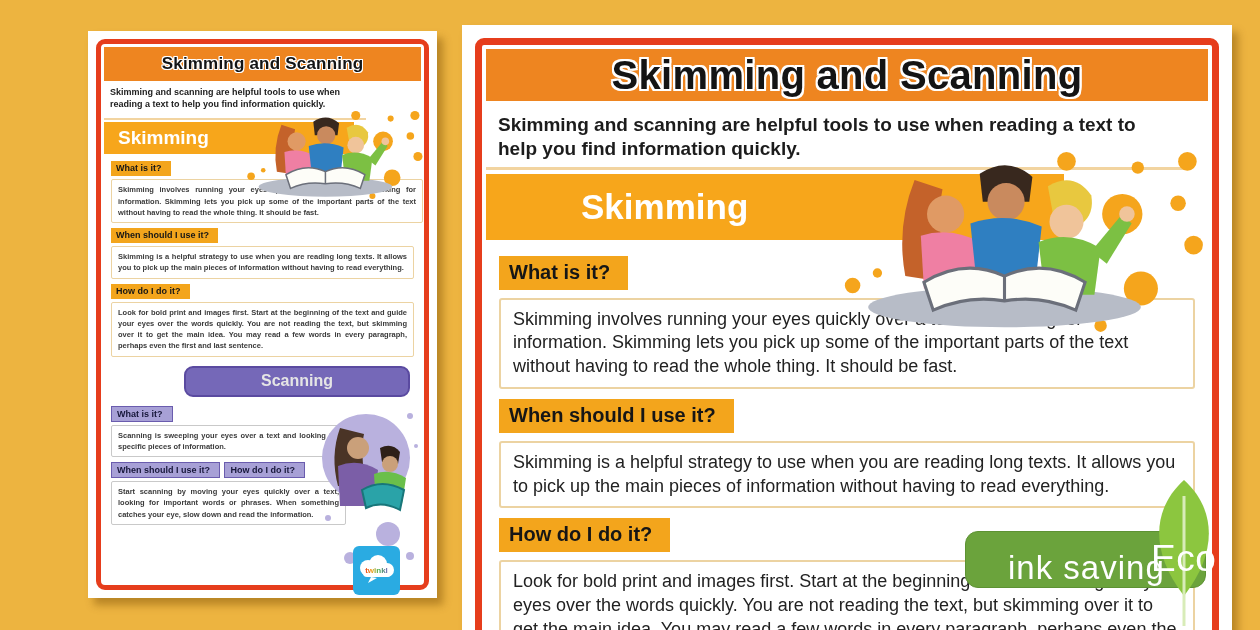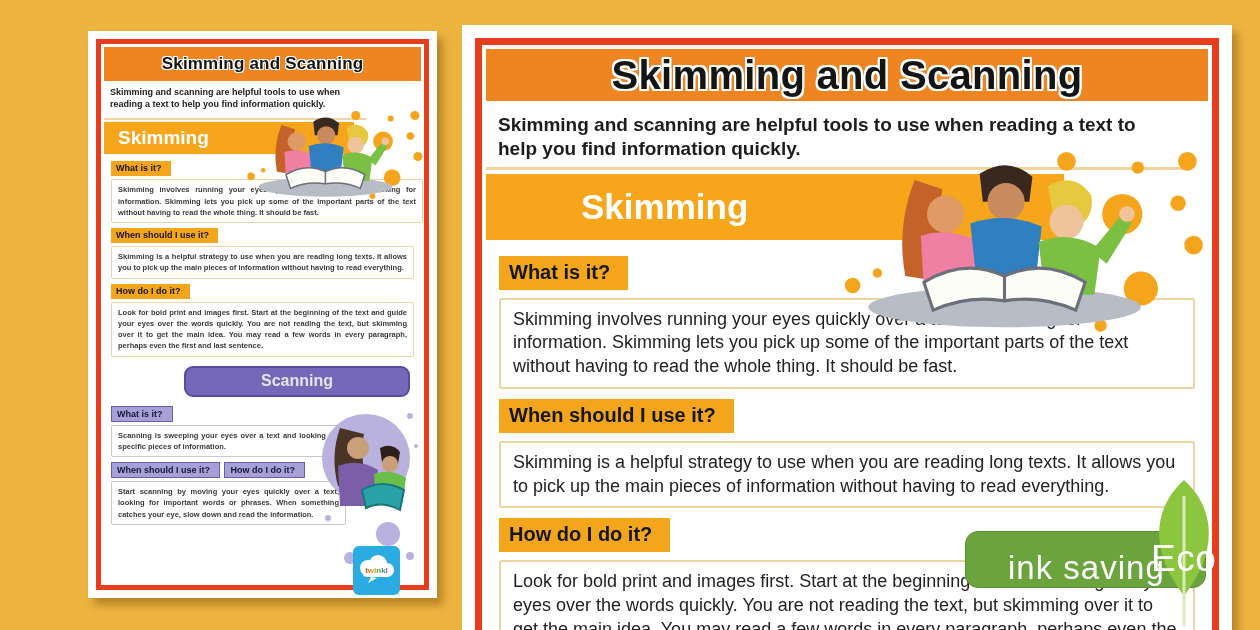--- a/index.html
+++ b/index.html
@@ -4,21 +4,21 @@
 <style>
   html,body{margin:0;padding:0;}
   body{
     position:relative;width:1260px;height:630px;overflow:hidden;
     background:#edb440;
     font-family:"Liberation Sans",sans-serif;
   }
   .poster{position:absolute;background:#fff;box-shadow:6px 7px 8px rgba(120,75,5,.45);}
   #poster-left{left:88px;top:31px;width:349px;height:567px;}
   #poster-right{left:462px;top:25px;width:770px;height:640px;}
-  .frame{position:absolute;border-style:solid;border-color:#e63d1c;background:#fff;}
+  .frame{position:absolute;border-style:solid;border-color:#e63d1c;background:#fff;border-radius:9px;}
   #poster-left .frame{inset:8px;border-width:5px;}
   #poster-right .frame{inset:13px;border-width:7px;}
   .content{position:absolute;inset:0;overflow:hidden;}
   #poster-left .content{padding:3px;}
   #poster-right .content{padding:4px;}
 
   .outline-lg{text-shadow:-2px -2px 0 #fff,2px -2px 0 #fff,-2px 2px 0 #fff,2px 2px 0 #fff,-2px 0 0 #fff,2px 0 0 #fff,0 -2px 0 #fff,0 2px 0 #fff;}
   .outline-sm{text-shadow:-1px -1px 0 #fff,1px -1px 0 #fff,-1px 1px 0 #fff,1px 1px 0 #fff,-1px 0 0 #fff,1px 0 0 #fff,0 -1px 0 #fff,0 1px 0 #fff;}
 
   

